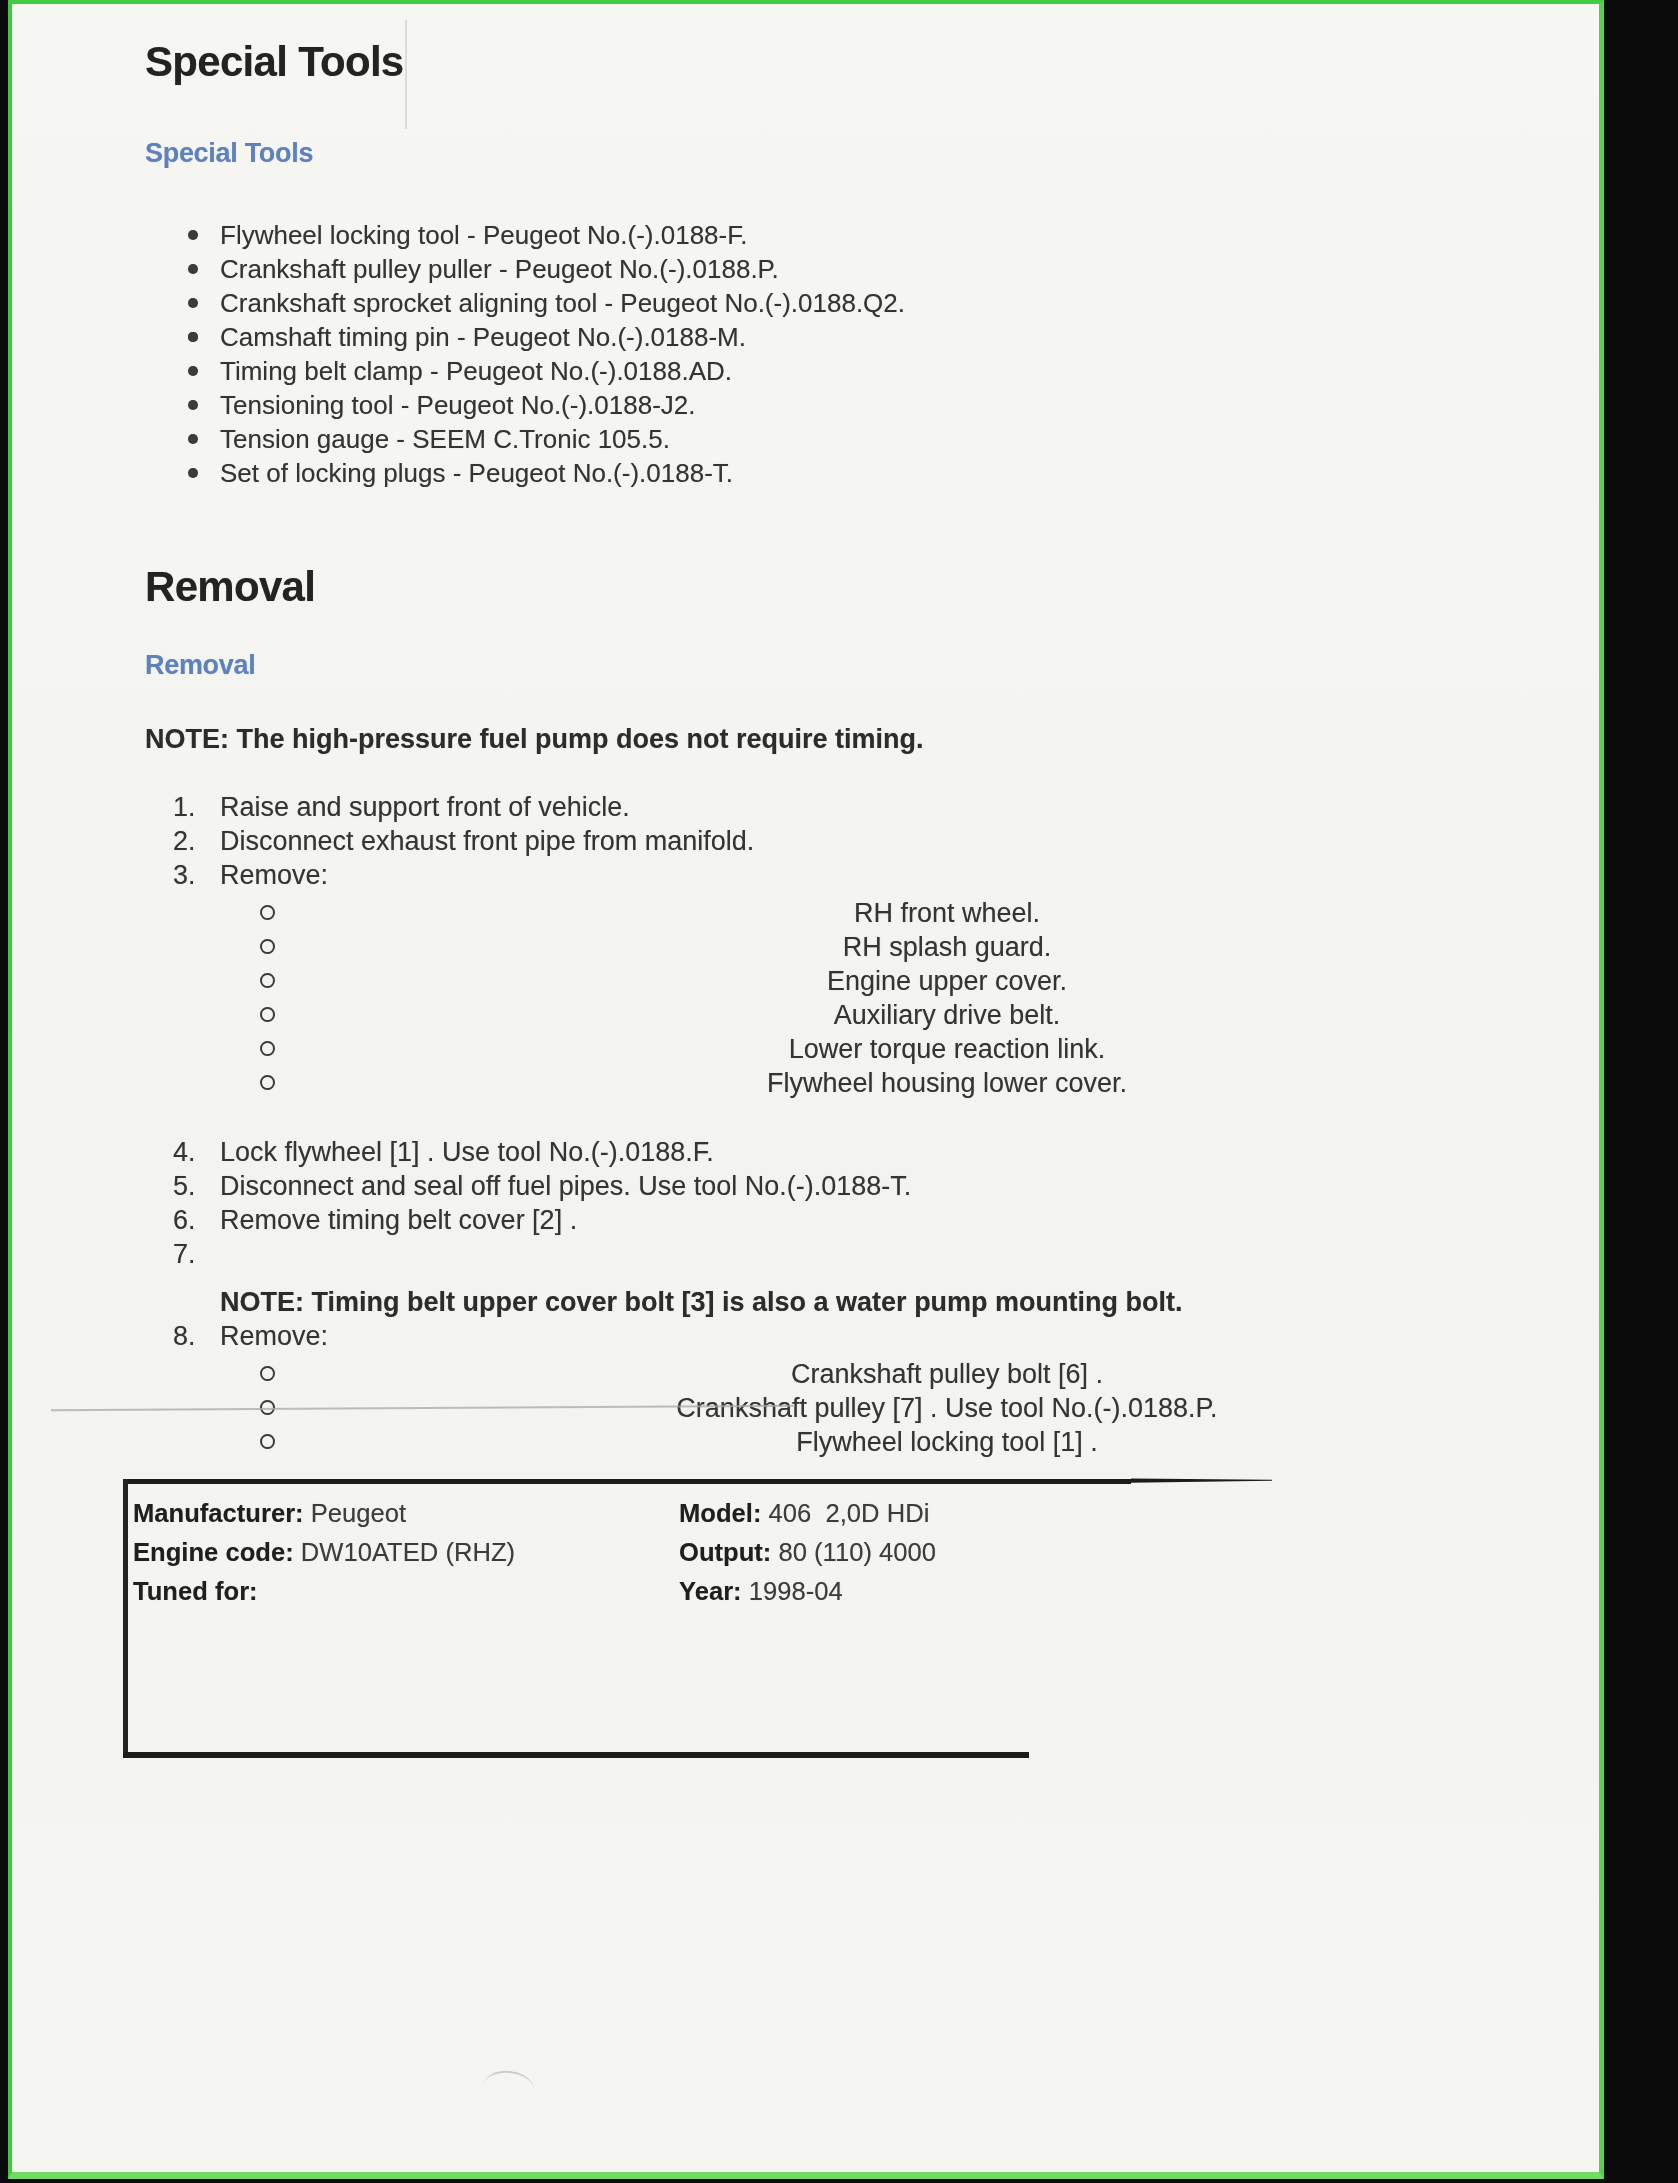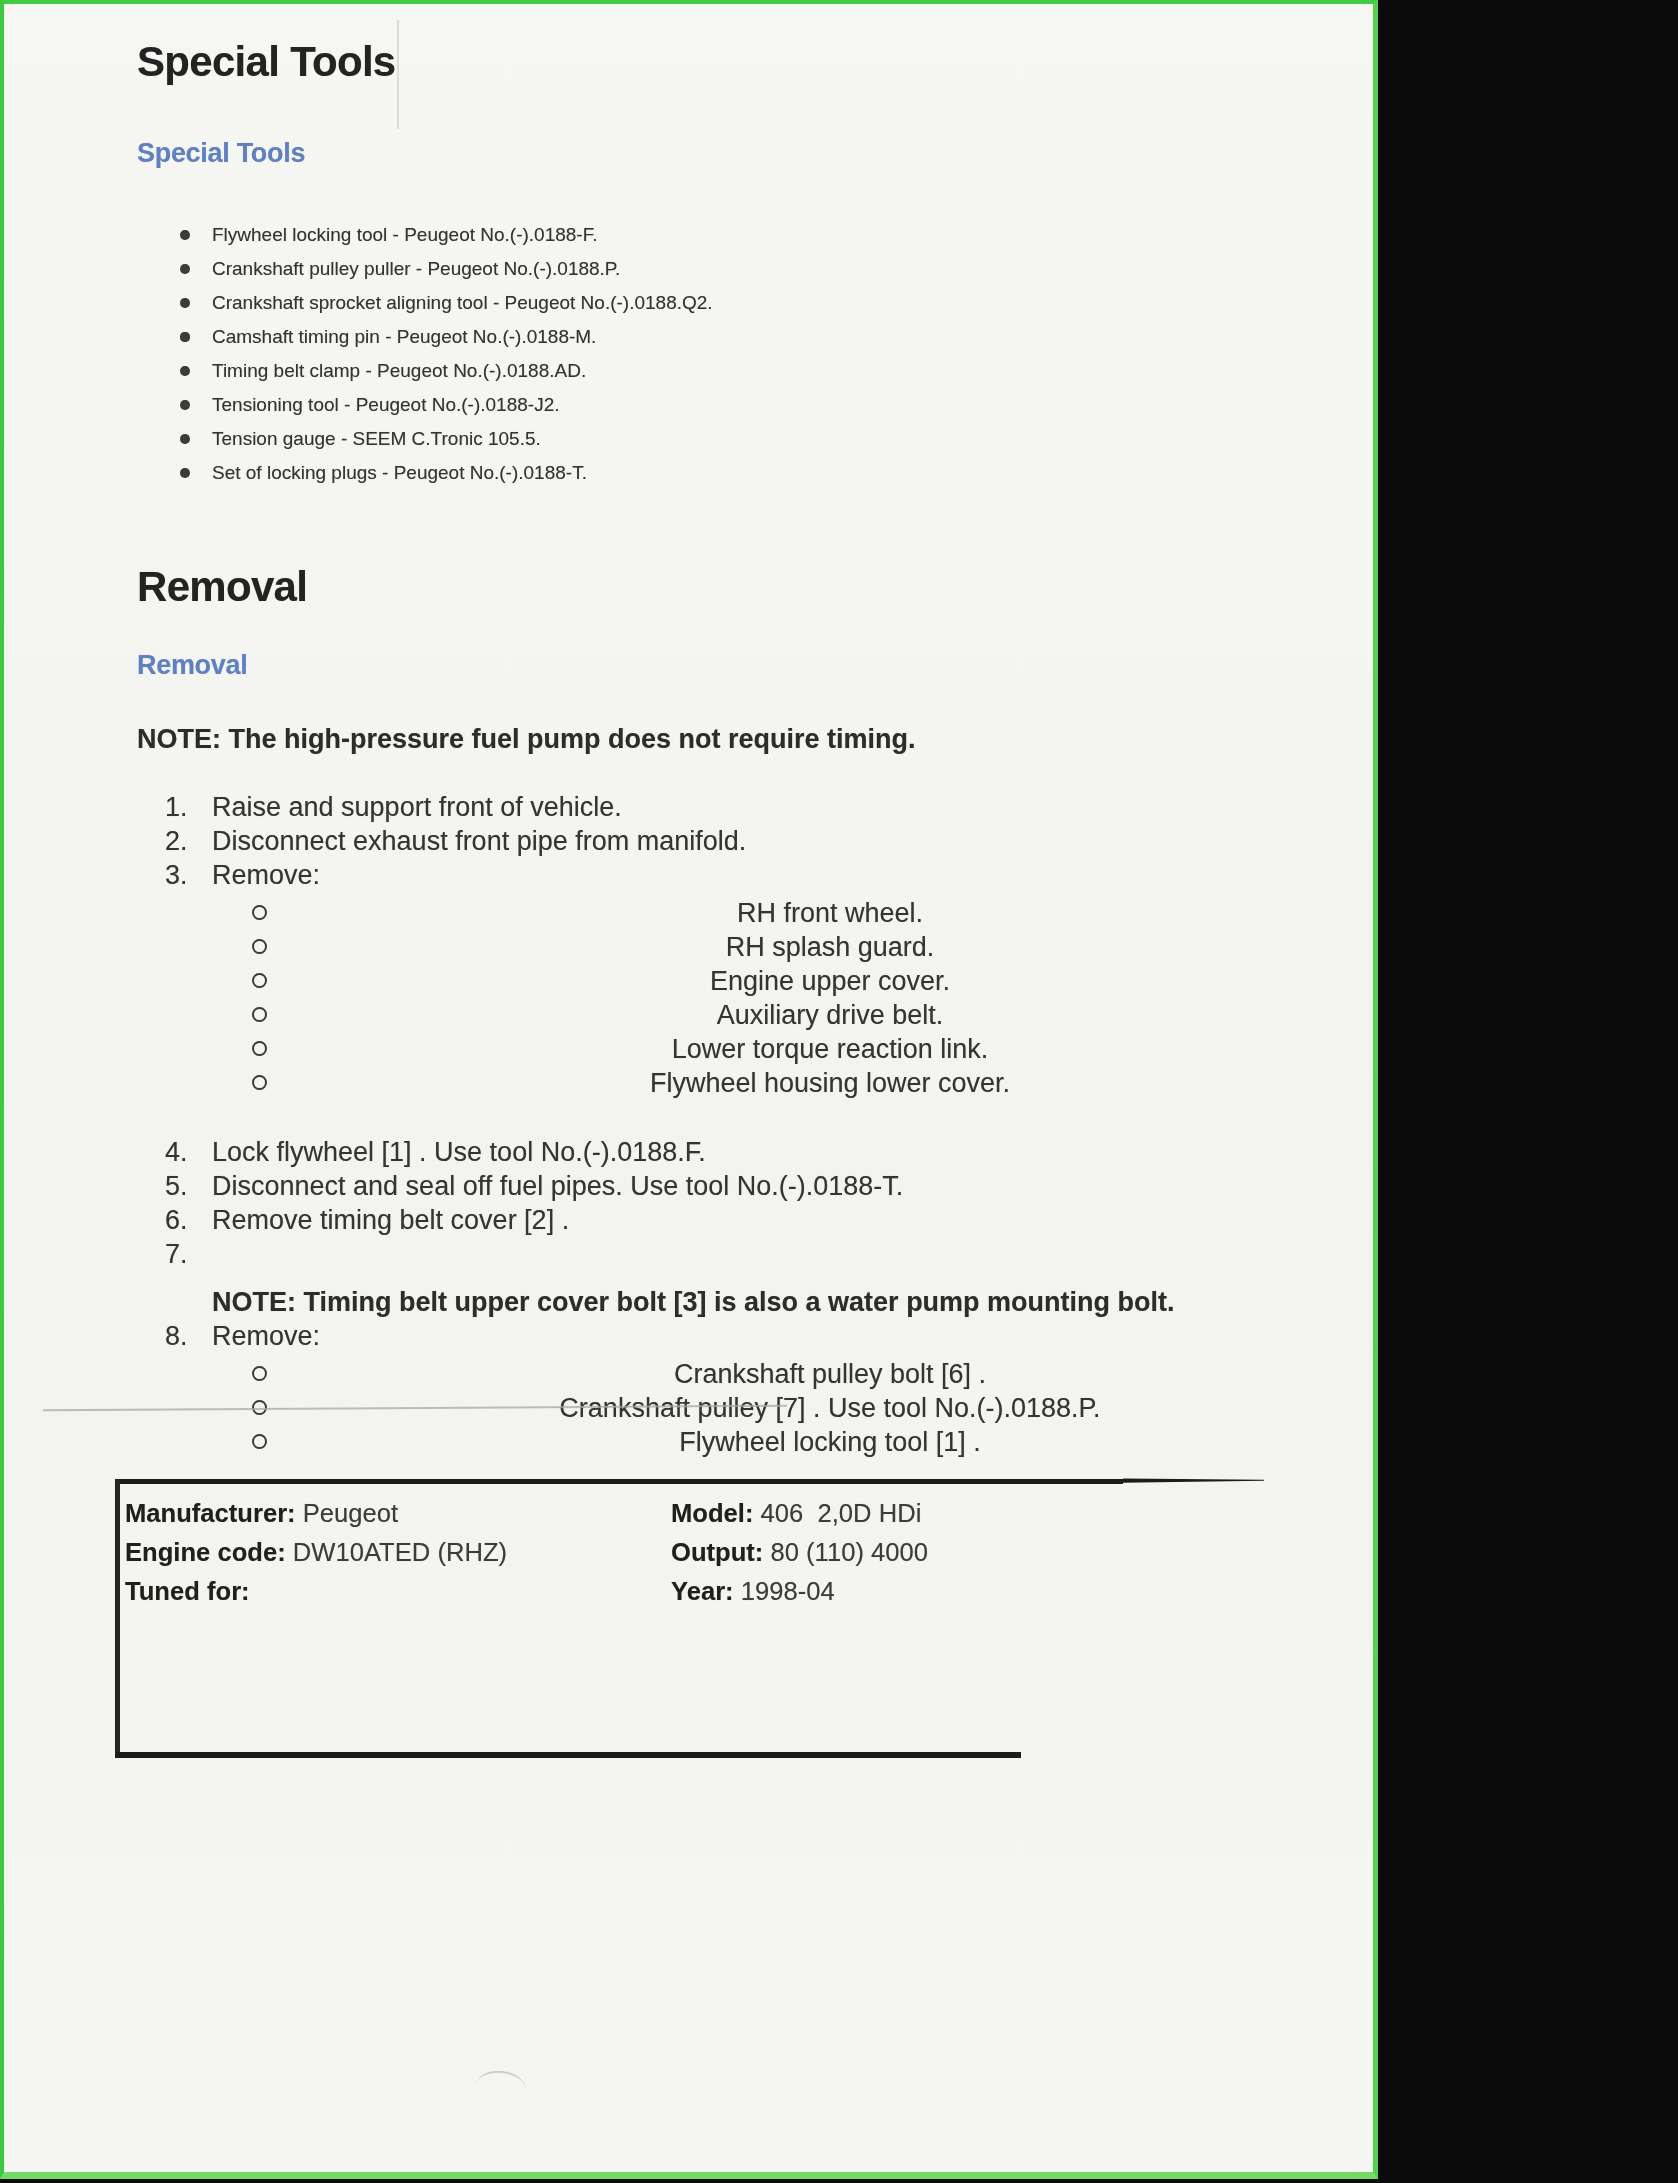--- a/index.html
+++ b/index.html
@@ -4,22 +4,22 @@
 <style>
   html,body { margin:0; padding:0; }
   body {
     width:1678px; height:2183px;
     background:#0b0b0b;
     font-family:"Liberation Sans", sans-serif;
     position:relative;
     overflow:hidden;
   }
   .page {
-    position:absolute; left:0; top:0;
-    width:1378px; height:2179px;
+    position:absolute; left:8px; top:0;
+    width:1596px; height:2179px;
     box-sizing:border-box;
     background:linear-gradient(180deg,#f6f6f3 0%,#f3f3ef 55%,#f5f5f1 100%);
     border-style:solid;
     border-color:#43cc43 #55d14e #74da66 #3fc93f;
     border-width:4px 5.4px 7.4px 4px;
   }
   .content {
     position:relative;
     padding-left:133px;
     color:#323232;
@@ -32,21 +32,21 @@
   .h1-first { padding-top:34px; }
   .h2 {
     font-size:27px; font-weight:700; letter-spacing:-0.3px;
     color:#5f81bf; line-height:32px; margin:0;
     text-shadow:0 0 0.7px rgba(95,129,191,.45);
   }
   .h2-first { margin-top:51px; }
   .h1-removal { margin-top:73px; }
   .h2-removal { margin-top:38px; }
 
-  .tools { margin:49px 0 0 0; padding:0; font-size:19px; line-height:34px; color:#343434; }
+  .tools { margin:49px 0 0 0; padding:0; font-size:26px; line-height:34px; color:#343434; }
   .tool-item { position:relative; padding-left:75px; }
   .bullet-dot {
     position:absolute; left:43px; top:11.5px;
     width:10px; height:10.8px; border-radius:50%;
     background:#3b3b3b;
   }
 
   .note-main { margin:42px 0 0 0; font-size:27px; line-height:32px; font-weight:700; color:#2c2c2c; }
 
   .steps { margin-top:35px; font-size:27px; line-height:34px; color:#343434; }

